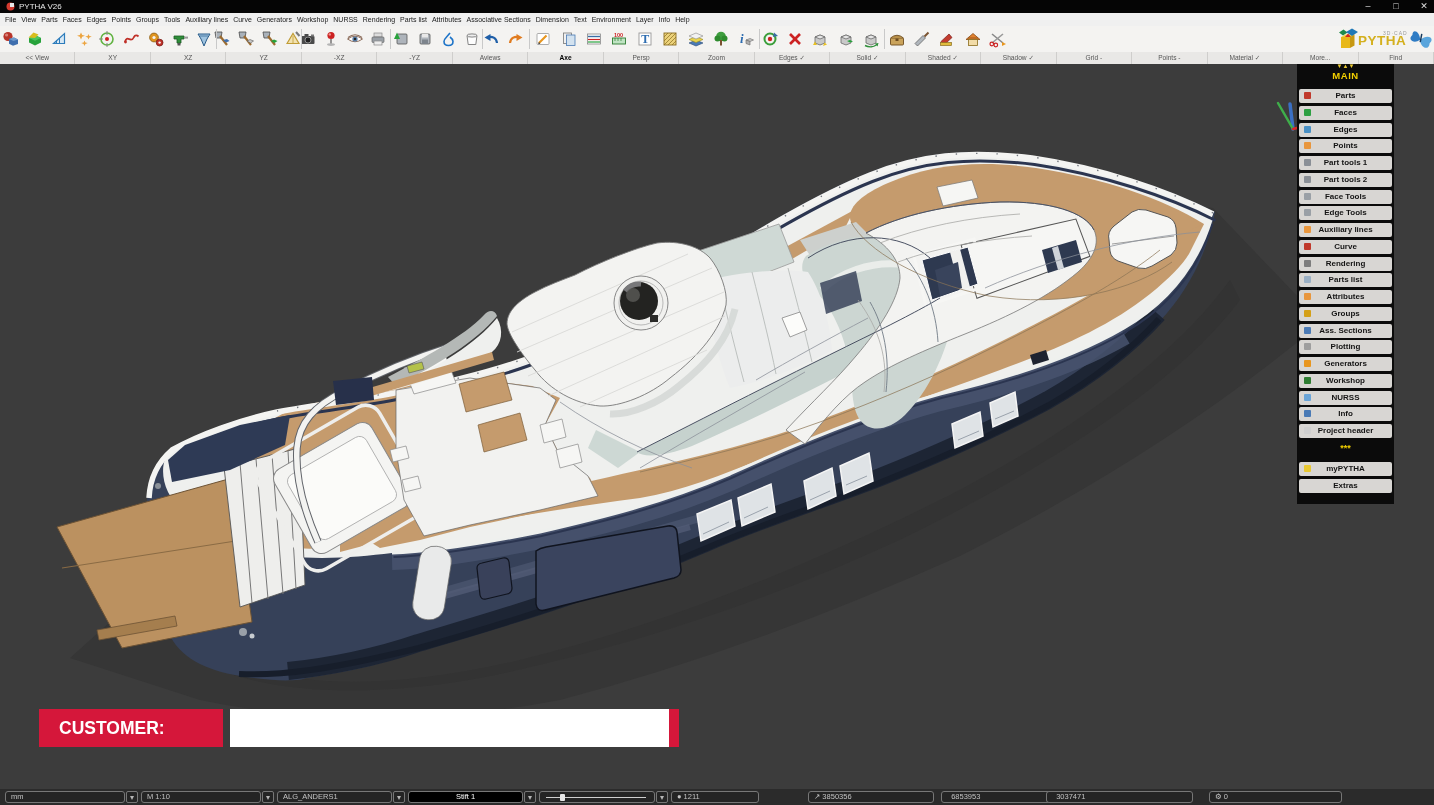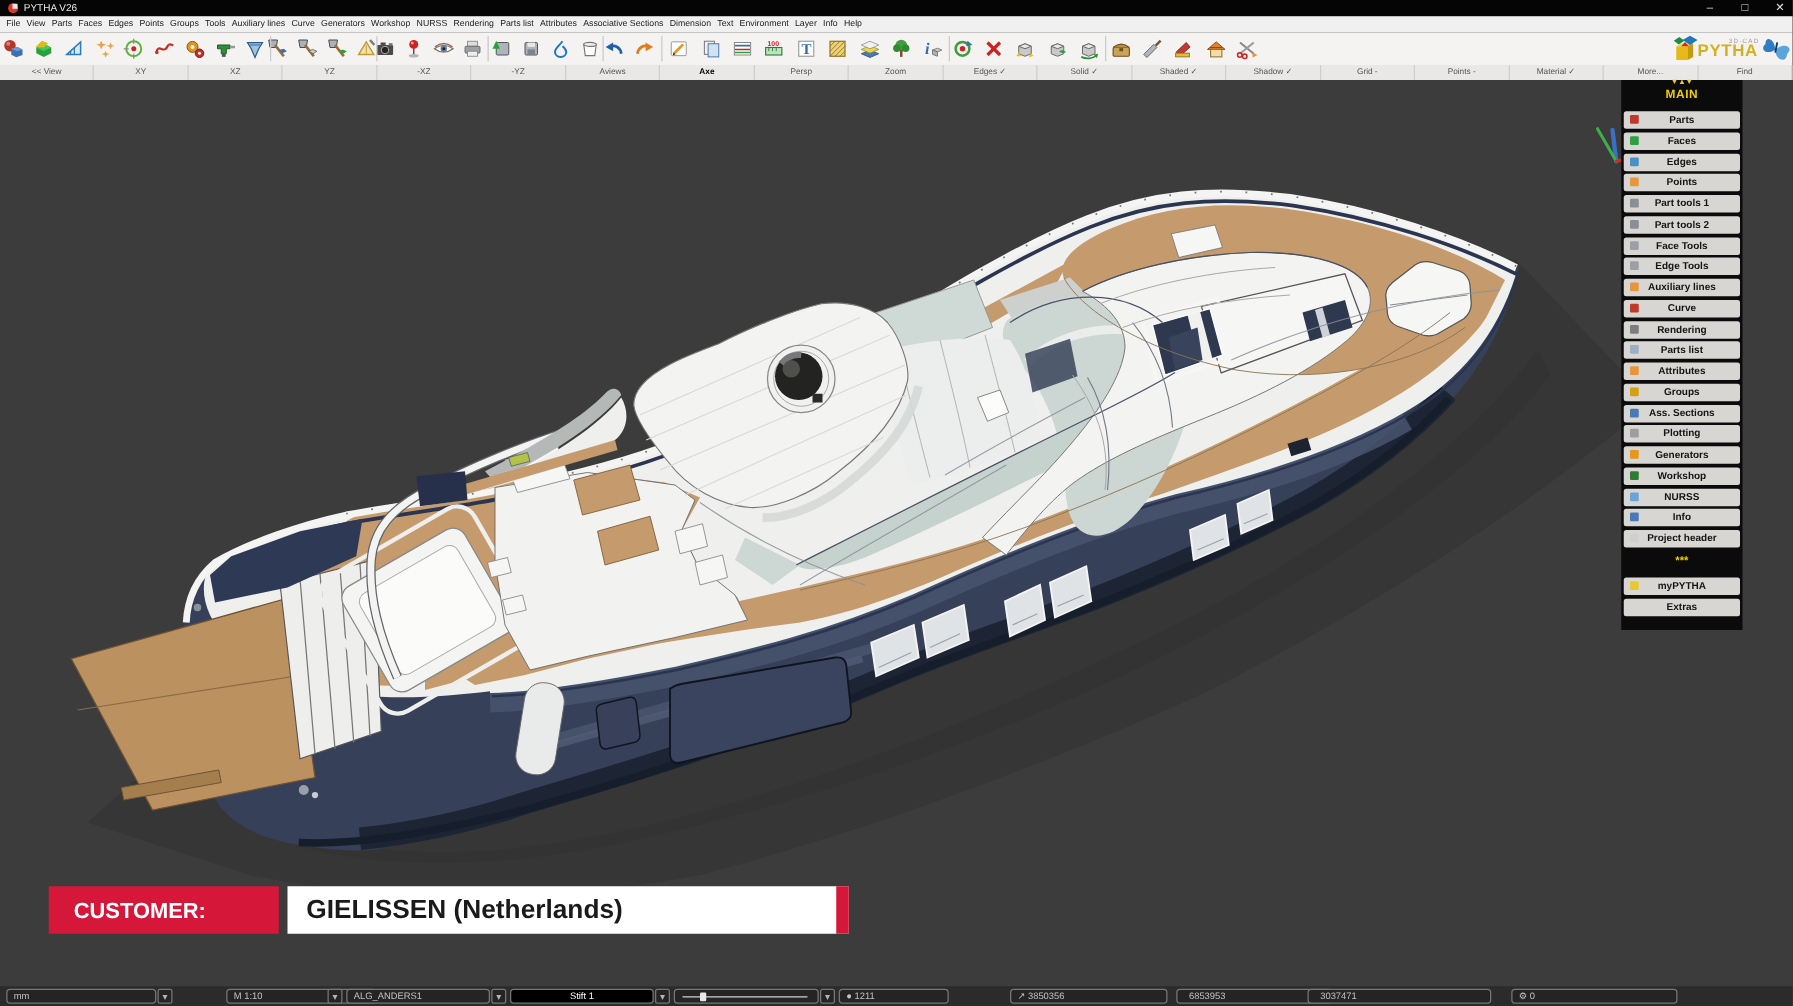--- a/index.html
+++ b/index.html
@@ -535,21 +535,21 @@
 <circle cx="158" cy="486" r="3" fill="#8a9098"></circle>
 
 <g stroke-linecap="round">
 <line x1="1293" y1="129" x2="1290" y2="104" stroke="#3a6fc4" stroke-width="3.5"></line>
 <line x1="1293" y1="129" x2="1278" y2="103" stroke="#3fae4a" stroke-width="2.5"></line>
 <line x1="1293" y1="129" x2="1328" y2="120" stroke="#d42a2a" stroke-width="2.5"></line>
 </g>
 </svg>
 <div id="custrow">
   <div id="custred"><span style="margin-left:20px">CUSTOMER:</span></div>
-  <div id="custwhite"><span style="margin-left:15px">GIELISSEN (Netherlands)</span><div class="strip"></div></div>
+  <div id="custwhite"><div class="strip"></div></div>
 </div>
 </div>
 <div id="sidebar">
     <div style="text-align:center;color:#e8c832;font-size:6px;height:5px;line-height:5px">▼▲▼</div>
     <div class="main" style="padding-top:1px">MAIN</div>
     <div class="sbtn" style="top: 25px;"><svg width="9" height="9">
         <rect x="1" y="1" width="7" height="7" rx="1" fill="#c0392b"></rect>
       </svg>Parts</div>
     <div class="sbtn" style="top: 41.75px;"><svg width="9" height="9">
         <rect x="1" y="1" width="7" height="7" rx="1" fill="#2ea043"></rect>
@@ -613,21 +613,21 @@
       </svg>Project header</div>
     <div class="stars" style="top: 379px;">***</div>
     <div class="sbtn" style="top: 398px;"><svg width="9" height="9">
         <rect x="1" y="1" width="7" height="7" rx="1" fill="#e8c832"></rect>
       </svg>myPYTHA</div>
     <div class="sbtn" style="top: 415px;">Extras</div>
   </div>
 <div id="statusbar">
     <div class="sf" style="left: 5px; width: 120px;">mm</div>
     <div class="sfb" style="left: 126px;"></div>
-    <div class="sf" style="left: 141px; width: 120px; margin-left: 40px;">M 1:10</div>
+    <div class="sf" style="left: 141px; width: 120px;">M 1:10</div>
     <div class="sfb" style="left: 262px;"></div>
     <div class="sf" style="left: 277px; width: 115px;">ALG_ANDERS1</div>
     <div class="sfb" style="left: 393px;"></div>
     <div class="sf" style="left: 408px; width: 115px; background: rgb(0, 0, 0); color: rgb(255, 255, 255); text-align: center; padding-left: 0px;">Stift 1</div>
     <div class="sfb" style="left: 524px;"></div>
     <div class="sf" style="left: 539px; width: 116px;"></div>
     <div class="sfb" style="left: 656px;"></div>
     <div class="sf" style="left: 671px; width: 88px;">● 1211</div>
     <div class="sf" style="left: 808px; width: 126px;">↗ 3850356</div>
     <div class="sf" style="left: 941px; width: 125px;">&nbsp; 6853953</div>

